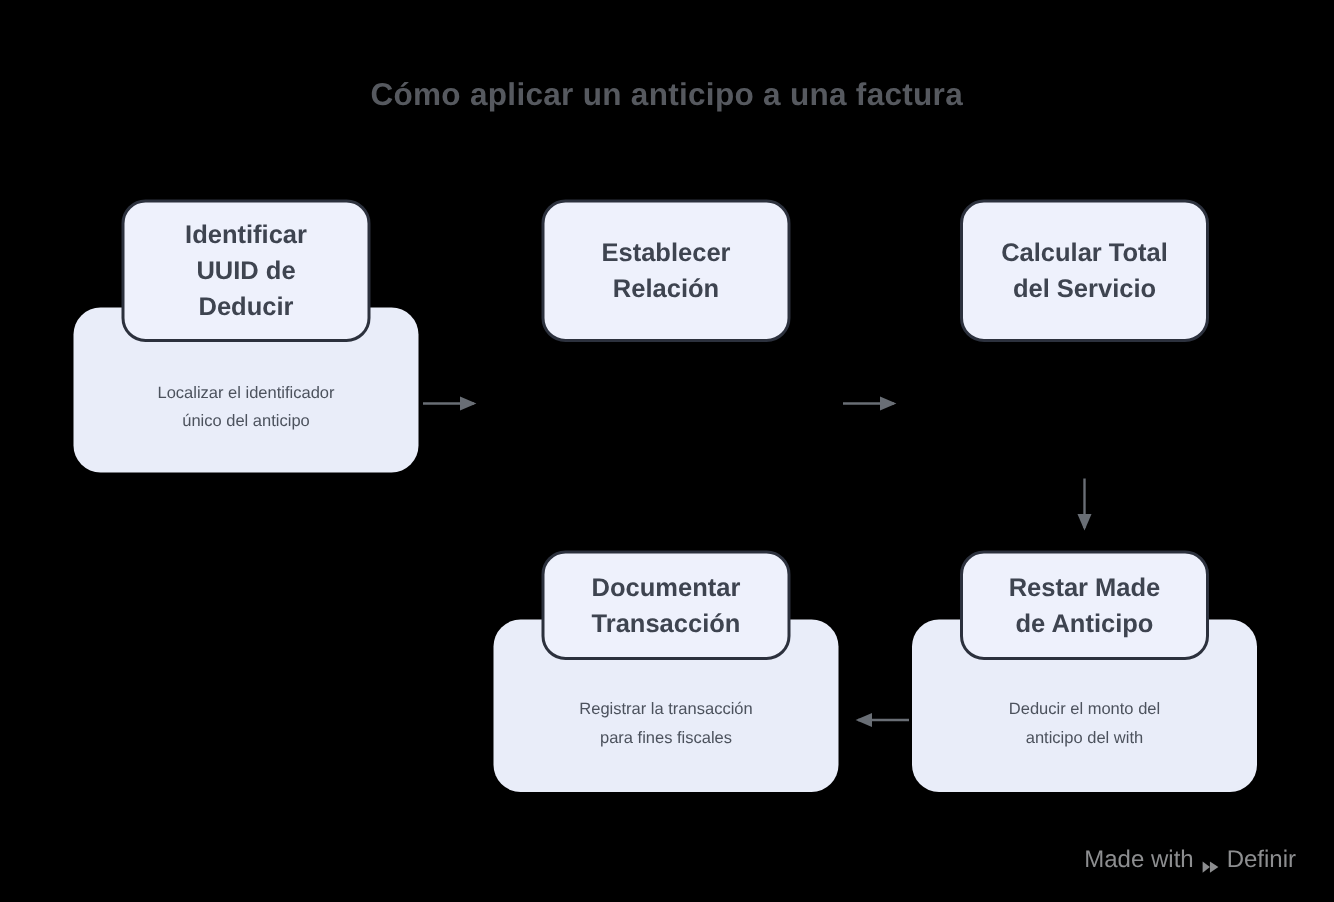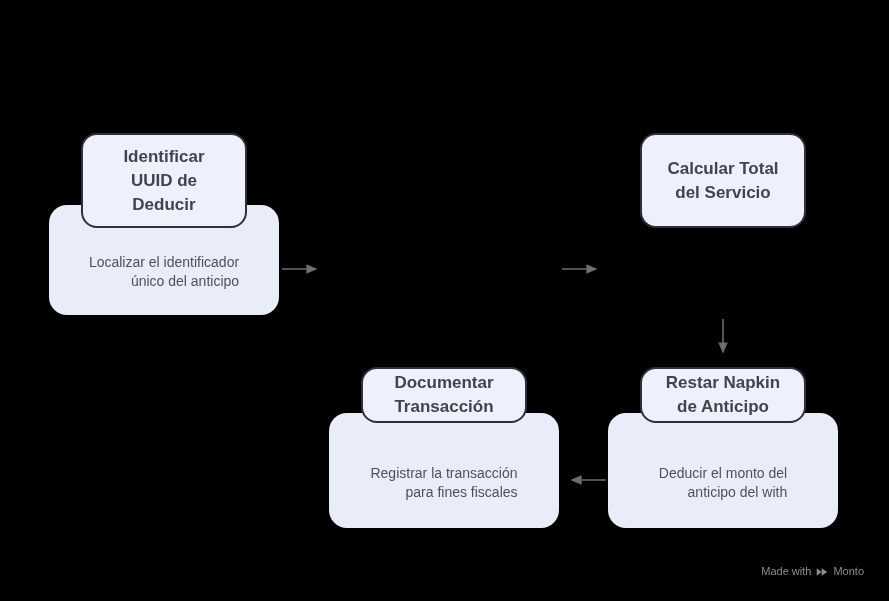--- a/index.html
+++ b/index.html
@@ -77,60 +77,61 @@
     font-size: 17px;
     line-height: 24px;
     font-weight: bold;
     text-align: center;
     white-space: pre-line;
     color: var(--heading-text, #3e4450);
   }
   .step-desc {
     margin: 12px;
     padding: 0 10px;
-    font-size: 14px;
+    font-size: 11px;
     line-height: 18.5px;
-    text-align: right;
+    text-align: center;
     white-space: pre-line;
     color: var(--body-text, #4c525d);
   }
   
   .row1 { top: 133px; height: 182px; }
   .row1 .step-header { height: 95px; }
   .row1 .step-body { top: 72px; height: 110px; padding-top: 23px; }
   
   .row2 { top: 367px; height: 161px; }
-  .row2 .step-header { height: 56px; }
+  .row2 .step-header { height: 73px; }
   .row2 .step-body { top: 46px; height: 115px; padding-top: 24px; }
   
   .col1 { left: 49px; }
   .col2 { left: 329px; }
   .col3 { left: 608px; }
 
   .watermark {
     position: absolute;
     top: 565px;
     right: 25px;
     display: flex;
     align-items: flex-end;
     gap: 5px;
-    font-size: 11px;
+    font-size: 16px;
     color: var(--watermark-text, #8d8e90);
   }
   .napkin-icon {
     width: 12px;
     height: 10px;
     fill: var(--watermark-text, #8d8e90);
   }
 </style>
 </head>
 <body>
 
 <div class="canvas">
 
+  <h1 class="title">Cómo aplicar un anticipo a una factura</h1>
 
   <svg class="connectors" width="889" height="601" viewBox="0 0 889 601" aria-hidden="true">
     <defs>
       <marker id="ah" markerWidth="8" markerHeight="8" refX="6" refY="3" orient="auto">
         <path class="arrowhead" d="M0,0 L7,3 L0,6 Z"></path>
       </marker>
     </defs>
     <line class="connector" x1="282" y1="269" x2="316" y2="269" marker-end="url(#ah)"></line>
     <line class="connector" x1="562" y1="269" x2="596" y2="269" marker-end="url(#ah)"></line>
     <line class="connector" x1="723" y1="319" x2="723" y2="352" marker-end="url(#ah)"></line>
@@ -143,36 +144,40 @@
 único del anticipo</p>
     </div>
     <div class="step-header">
       <h2 class="step-heading">Identificar
 UUID de
 Deducir</h2>
     </div>
   </div>
 
   <div class="step row1 col2">
+    <div class="step-header">
+      <h2 class="step-heading">Establecer
+Relación</h2>
+    </div>
   </div>
 
   <div class="step row1 col3">
     <div class="step-header">
       <h2 class="step-heading">Calcular Total
 del Servicio</h2>
     </div>
   </div>
 
   <div class="step row2 col3">
     <div class="step-body">
       <p class="step-desc">Deducir el monto del
 anticipo del with</p>
     </div>
     <div class="step-header">
-      <h2 class="step-heading">Restar Napkin
+      <h2 class="step-heading">Restar Made
 de Anticipo</h2>
     </div>
   </div>
 
   <div class="step row2 col2">
     <div class="step-body">
       <p class="step-desc">Registrar la transacción
 para fines fiscales</p>
     </div>
     <div class="step-header">
@@ -180,16 +185,16 @@
 Transacción</h2>
     </div>
   </div>
 
   <div class="watermark">
     <span>Made with</span>
     <svg class="napkin-icon" viewBox="0 0 16 12" aria-hidden="true">
       <path d="M1 1 L7.5 6 L1 11 Z"></path>
       <path d="M7.5 1 L15 6 L7.5 11 Z"></path>
     </svg>
-    <span>Monto</span>
+    <span>Definir</span>
   </div>
 
 </div>
 
 </body></html>

